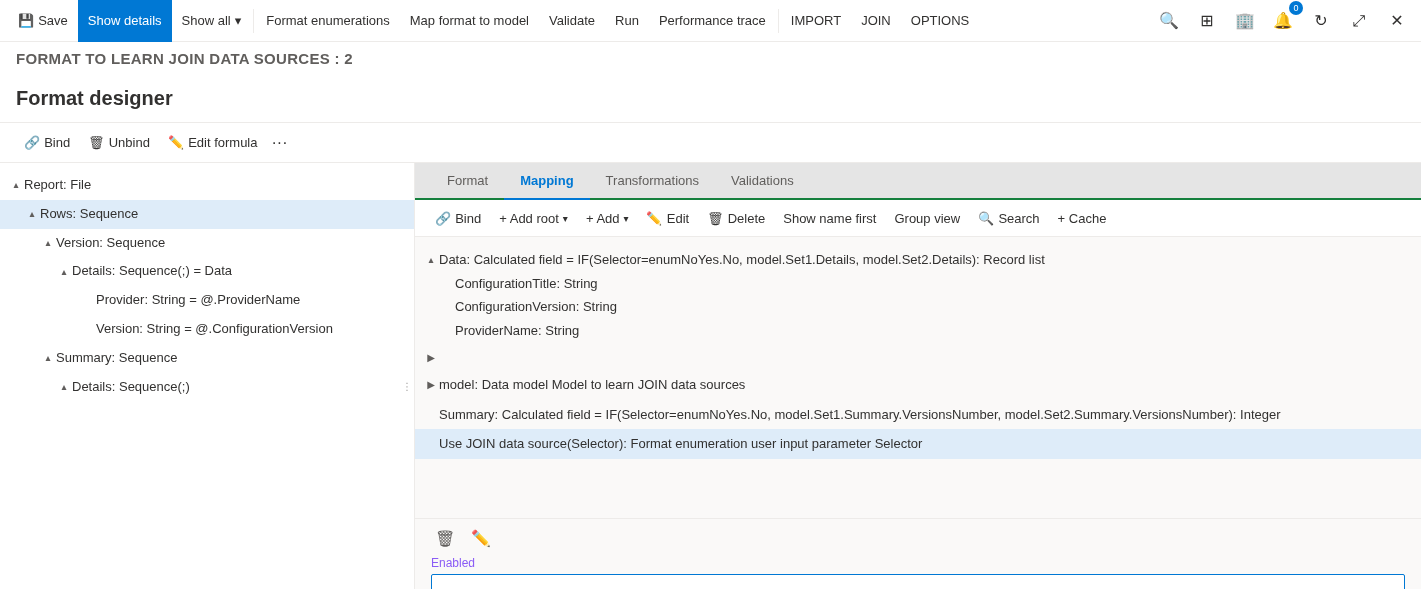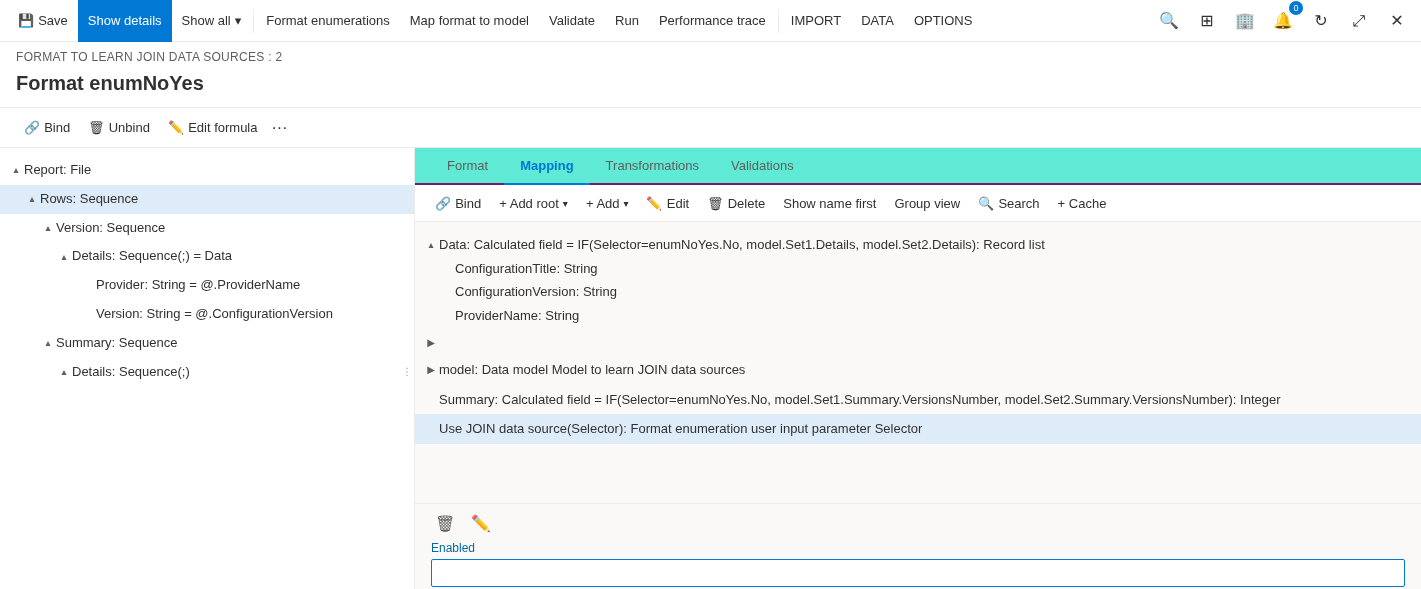--- a/index.html
+++ b/index.html
@@ -37,21 +37,21 @@
       display: flex; align-items: center; justify-content: center;
     }
 
     
     .page-header {
       background: #fff;
       padding: 8px 16px 12px 16px;
       border-bottom: 1px solid #edebe9;
     }
     .breadcrumb {
-      font-size: 12px; color: #605e5c; text-transform: uppercase; margin-bottom: 8px; letter-spacing: 0.3px;
+      font-size: 15px; color: #605e5c; text-transform: uppercase; margin-bottom: 20px; letter-spacing: 0.3px; font-weight: bold;
     }
     .page-title {
       font-size: 20px; font-weight: 600; color: #323130;
     }
 
     
     .toolbar {
       display: flex; align-items: center; gap: 2px;
       background: #fff; padding: 4px 16px; border-bottom: 1px solid #edebe9; height: 40px;
     }
@@ -92,21 +92,21 @@
     }
 
     
     .right-panel {
       flex: 1; background: #faf9f8; overflow-y: auto; display: flex; flex-direction: column;
     }
 
     
     .tabs {
       display: flex; align-items: flex-start;
-      background: #5eead4; border-bottom: 2px solid #701a75;
+      background: #e5e5e5; border-bottom: 2px solid #15803d;
       padding: 0 16px;
     }
     .tab {
       padding: 10px 16px; cursor: pointer; font-size: 13px; color: #605e5c;
       border-bottom: 2px solid transparent; margin-bottom: -2px;
     }
     .tab.active { color: #0078d4; border-bottom: 2px solid #0078d4; font-weight: 600; }
 
     
     .mapping-toolbar {
@@ -138,21 +138,21 @@
     .data-text { font-size: 13px; }
     .underline-green { text-decoration-color: #107c10; text-decoration-style: solid; }
     .sub-items { margin-left: 0; }
 
     
     .bottom-section {
       background: #faf9f8; padding: 8px 16px; border-top: 1px solid #edebe9;
       min-height: 90px;
     }
     .enabled-label {
-      font-size: 12px; color: #0369a1; margin-bottom: 4px;
+      font-size: 12px; color: #8b5cf6; margin-bottom: 4px;
     }
     .enabled-input {
       width: 100%; border: 1px solid #0078d4; border-radius: 2px;
       padding: 4px 8px; font-size: 13px; background: #fff; height: 28px; outline: none;
     }
     .bottom-icons {
       display: flex; align-items: center; gap: 8px; margin-bottom: 6px;
     }
     .bottom-icon-btn {
       background: transparent; border: none; cursor: pointer; font-size: 16px; color: #605e5c;
@@ -188,42 +188,42 @@
     <span>Run</span>
   </button>
   <button class="nav-btn">
     <span>Performance trace</span>
   </button>
   <div class="nav-separator"></div>
   <button class="nav-btn">
     <span>IMPORT</span>
   </button>
   <button class="nav-btn">
-    <span>DATA</span>
+    <span>JOIN</span>
   </button>
   <button class="nav-btn">
     <span>OPTIONS</span>
   </button>
   <div class="nav-right">
     <button class="nav-icon-btn">🔍</button>
     <button class="nav-icon-btn">⊞</button>
     <button class="nav-icon-btn">🏢</button>
     <div class="notification-badge">
       <button class="nav-icon-btn">🔔</button>
       <span class="badge-count">0</span>
     </div>
     <button class="nav-icon-btn">↻</button>
     <button class="nav-icon-btn">⤢</button>
     <button class="nav-icon-btn">✕</button>
   </div>
 </div>
 
 <div class="page-header">
   <div class="breadcrumb">FORMAT TO LEARN JOIN DATA SOURCES : 2</div>
-  <div class="page-title">Format enumNoYes</div>
+  <div class="page-title">Format designer</div>
 </div>
 
 <div class="toolbar">
   <button class="toolbar-btn">
     <span>🔗</span>
     <span>Bind</span>
   </button>
   <button class="toolbar-btn">
     <span>🗑</span>
     <span>Unbind</span>

